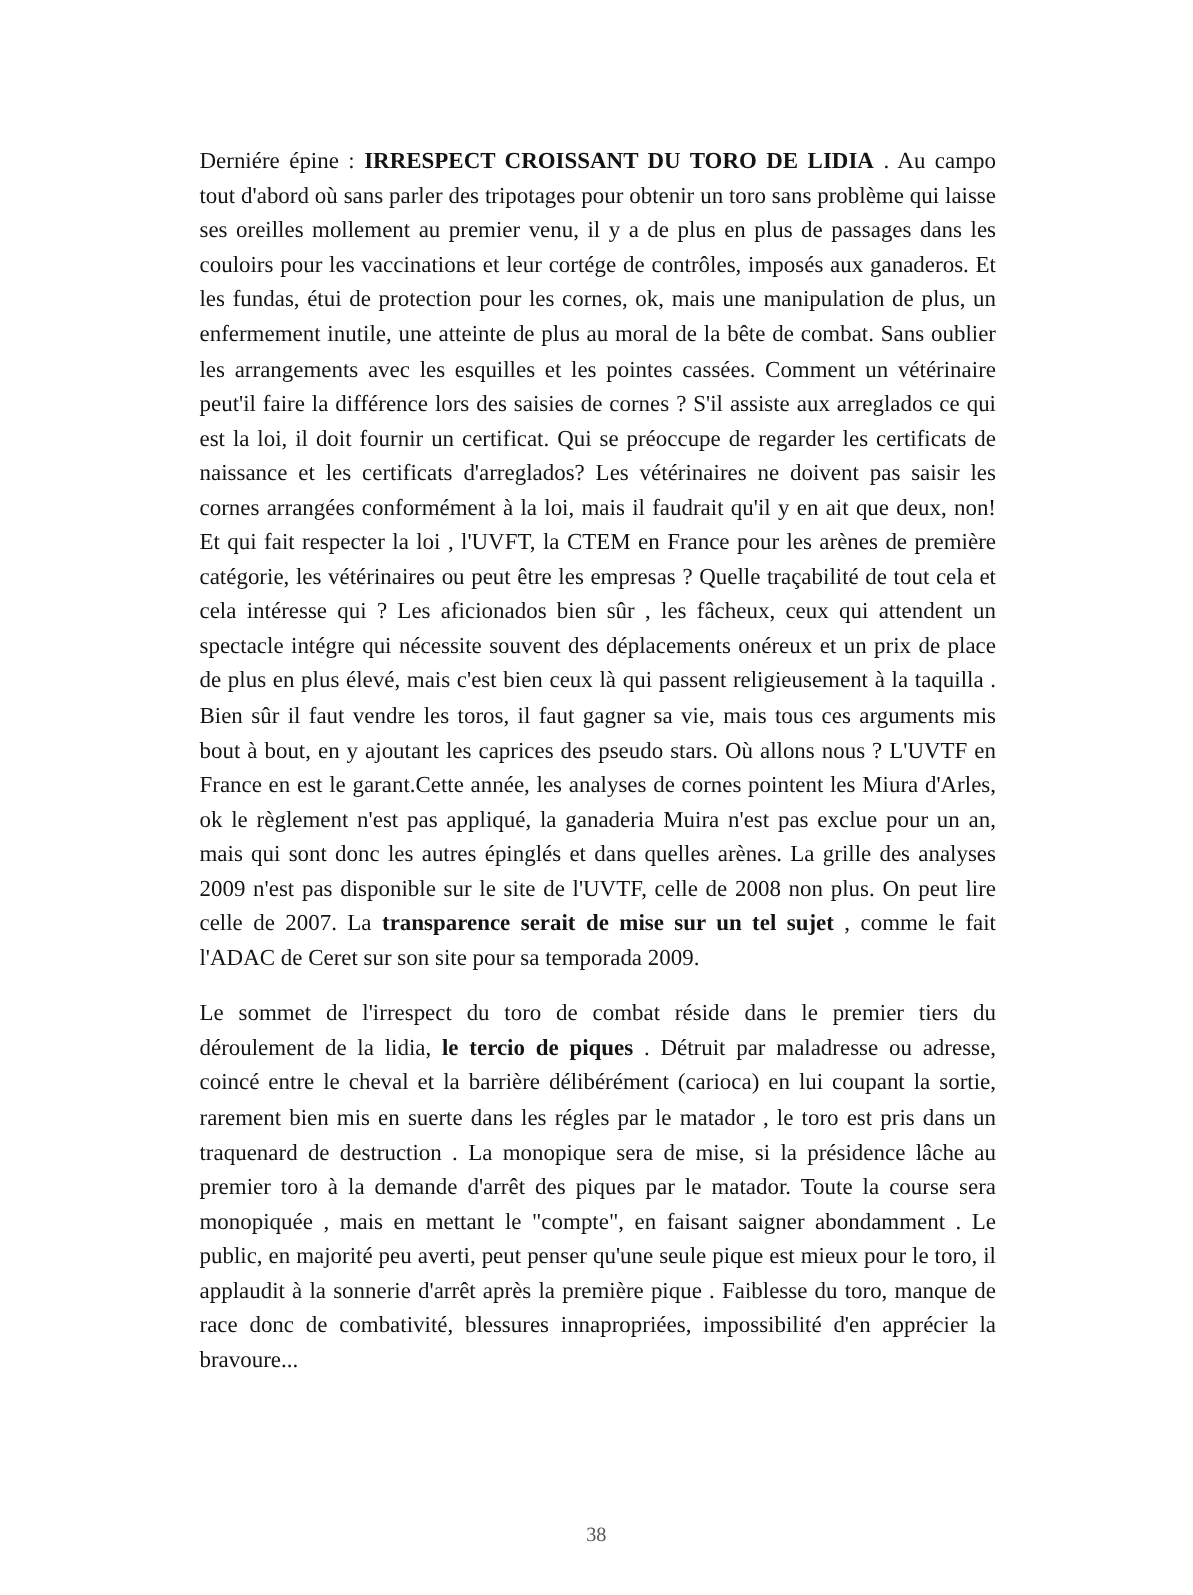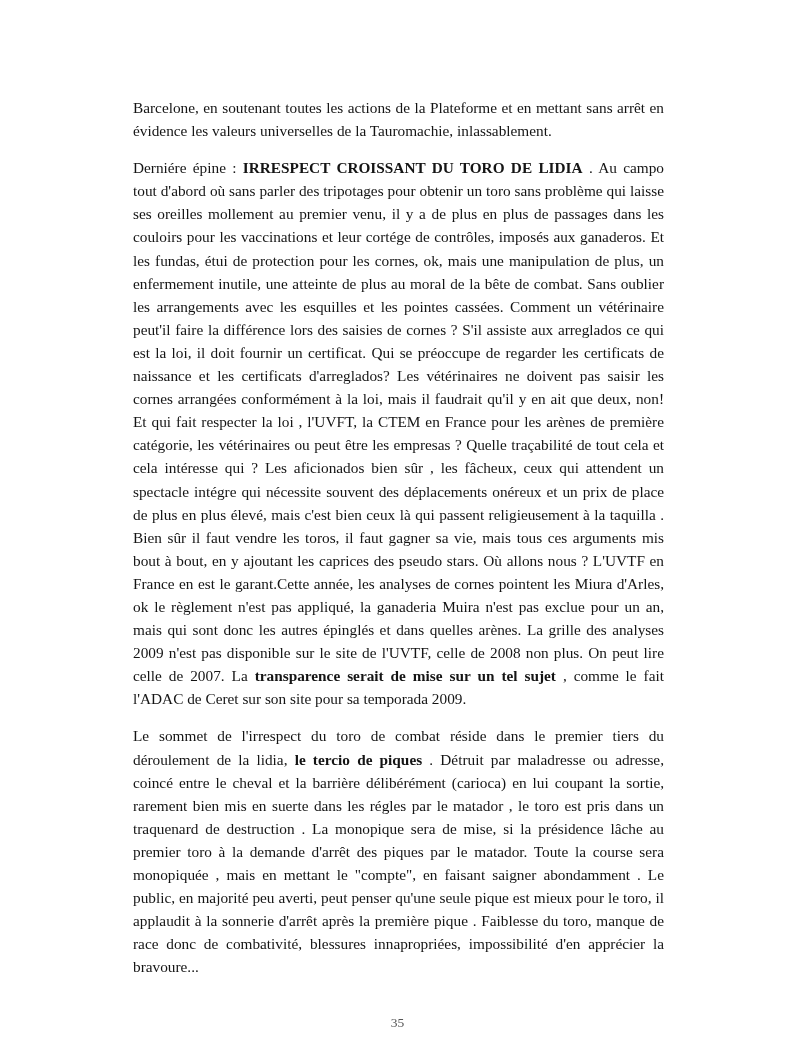--- a/index.html
+++ b/index.html
@@ -42,28 +42,25 @@
     font-size: 13.5px;
     color: #555555;
   }
 </style>
 </head>
 <body>
 
 <div class="page">
   <div class="content">
 
-    <p>
-      <span>Barcelone, en soutenant toutes les actions de la Plateforme et en mettant sans arrêt en évidence les valeurs universelles de la Tauromachie, inlassablement.</span>
-    </p>
 
     <p>
       <span>Derniére épine : </span><span class="b">IRRESPECT CROISSANT DU TORO DE LIDIA</span><span> . Au campo tout d'abord où sans parler des tripotages pour obtenir un toro sans problème qui laisse ses oreilles mollement au premier venu, il y a de plus en plus de passages dans les couloirs pour les vaccinations et leur cortége de contrôles, imposés aux ganaderos. Et les fundas, étui de protection pour les cornes, ok, mais une manipulation de plus, un enfermement inutile, une atteinte de plus au moral de la bête de combat. Sans oublier les arrangements avec les esquilles et les pointes cassées. Comment un vétérinaire peut'il faire la différence lors des saisies de cornes ? S'il assiste aux arreglados ce qui est la loi, il doit fournir un certificat. Qui se préoccupe de regarder les certificats de naissance et les certificats d'arreglados? Les vétérinaires ne doivent pas saisir les cornes arrangées conformément à la loi, mais il faudrait qu'il y en ait que deux, non! Et  qui fait respecter la loi , l'UVFT, la CTEM en France pour les arènes de première catégorie, les vétérinaires ou peut être les empresas ? Quelle traçabilité de tout cela et cela intéresse qui ? Les aficionados bien sûr , les fâcheux, ceux qui attendent un spectacle intégre qui nécessite souvent des déplacements onéreux et un prix de place de plus en plus  élevé, mais c'est bien ceux là qui passent religieusement à la taquilla . Bien sûr il faut vendre les toros, il faut gagner sa vie, mais tous ces arguments mis bout à bout, en y ajoutant les caprices des pseudo stars. Où allons nous ? L'UVTF en France en est le garant.Cette année, les analyses de cornes pointent les Miura d'Arles, ok le règlement n'est pas appliqué, la ganaderia Muira n'est pas exclue pour un an, mais qui sont donc les autres épinglés et dans quelles arènes. La grille des analyses 2009 n'est pas disponible sur le site de l'UVTF, celle de 2008 non plus. On peut lire celle de 2007. La </span><span class="b">transparence serait de mise sur un tel sujet</span><span> , comme le fait l'ADAC de Ceret sur son site pour sa temporada 2009.</span>
     </p>
 
     <p>
       <span>Le sommet de l'irrespect du toro de combat réside dans le premier tiers du déroulement de la lidia, </span><span class="b">le tercio de piques</span><span> . Détruit par maladresse ou adresse, coincé entre le cheval et la barrière délibérément (carioca) en lui coupant la sortie, rarement bien mis en suerte dans les régles par le matador , le toro est pris dans un traquenard de destruction . La monopique sera de mise, si la présidence lâche au premier toro à la demande d'arrêt des piques par le matador. Toute la course sera monopiquée , mais en mettant le "compte", en faisant saigner abondamment . Le public, en majorité peu averti, peut penser qu'une seule pique est mieux pour le toro, il applaudit  à la sonnerie d'arrêt après la première pique . Faiblesse du toro, manque de race donc de combativité, blessures innapropriées, impossibilité d'en apprécier la bravoure...</span>
     </p>
 
   </div>
 
-  <div class="page-number">35</div>
+  <div class="page-number">38</div>
 </div>
 
 </body></html>

